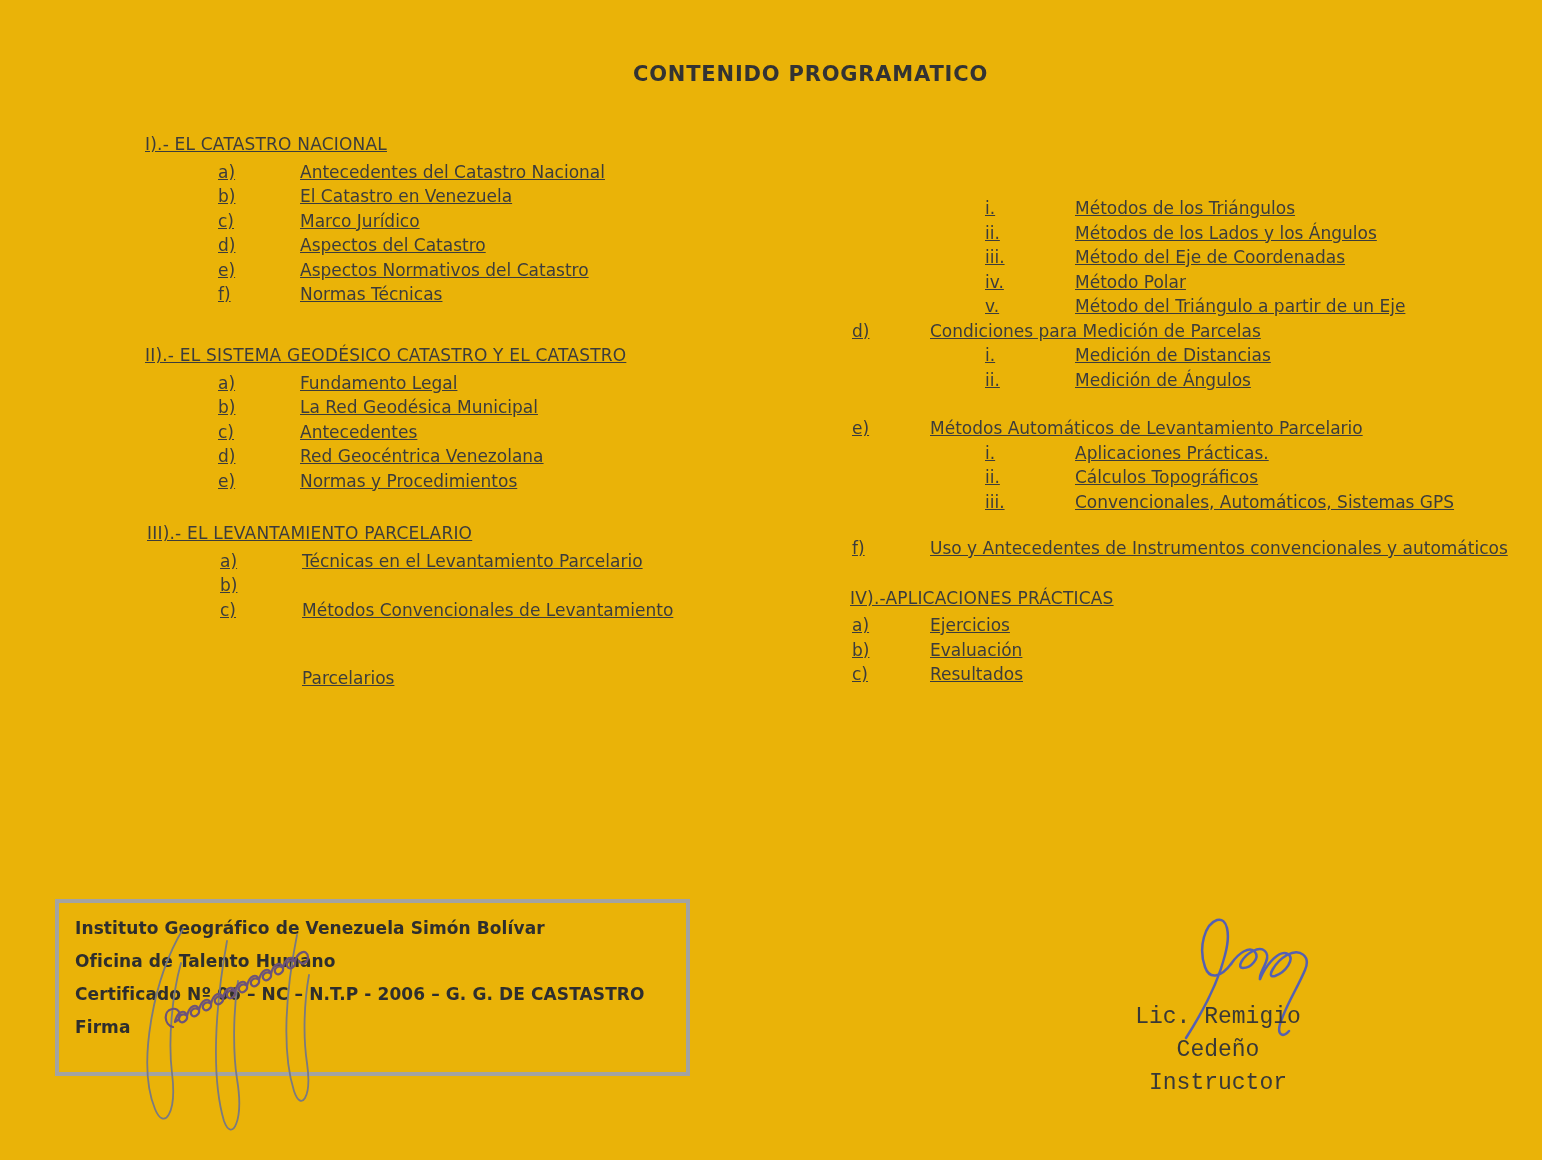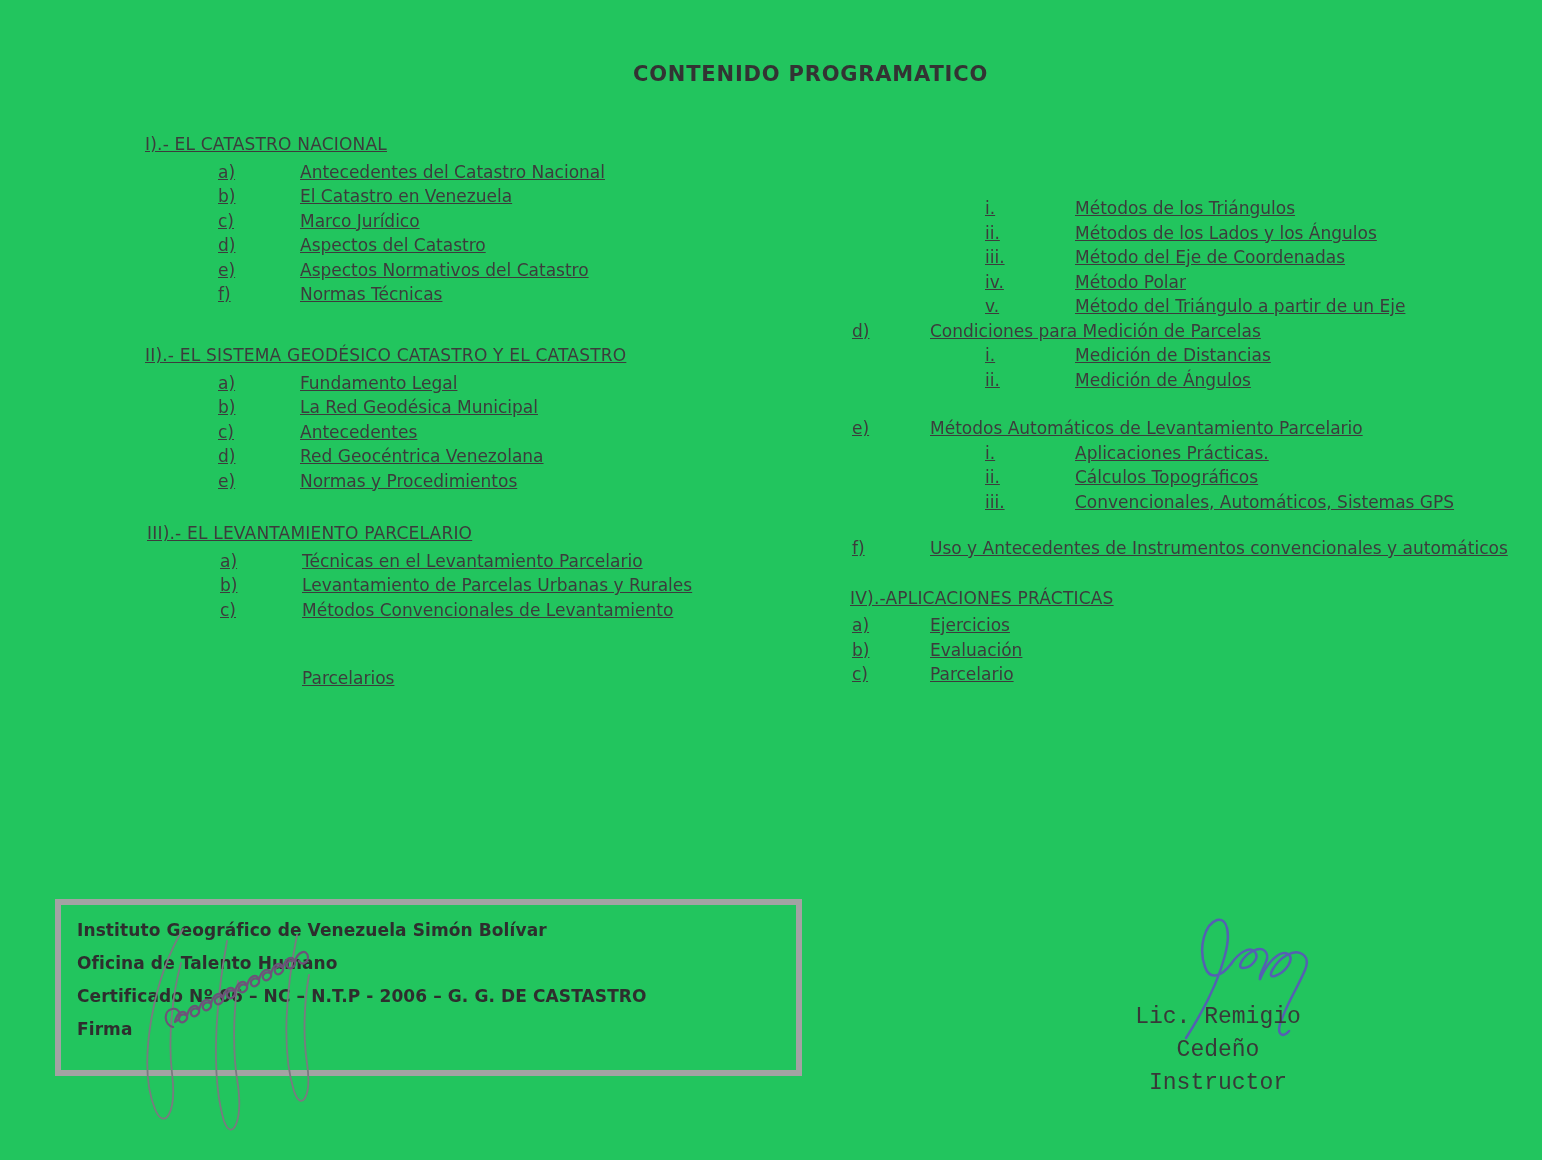--- a/index.html
+++ b/index.html
@@ -4,41 +4,41 @@
 <style>
   html,body{margin:0;padding:0;}
   body{
     width:1542px;height:1160px;
     background:#fdfdfc;
     font-family:"DejaVu Sans","Liberation Sans",sans-serif;
     color:#3c3c3c;
     position:relative;
     overflow:hidden;
   }
-  .page{position:absolute;inset:0;background:#22c55e;}
+  .page{position:absolute;inset:0;background:#eab308;}
   .doc-title{
     position:absolute;left:633px;top:62px;
     font-size:21px;font-weight:bold;letter-spacing:0.8px;color:#333;
     white-space:nowrap;
   }
   .outline{position:absolute;font-size:17px;line-height:24.5px;white-space:nowrap;text-decoration:underline;}
   .sec-heading{margin-bottom:3px;letter-spacing:0.2px;}
   .row{display:flex;}
   .lbl{width:82px;margin-left:73px;flex:none;}
   .cont{margin-left:155px;margin-top:44px;}
   
   .rlabel{width:78px;flex:none;}
   .rroman{width:90px;margin-left:133px;flex:none;}
   .gap24{height:24px;}
   .gap22{height:22px;}
   .gap25{height:25px;}
   
   .cert-box{
-    position:absolute;left:55px;top:899px;width:747px;height:177px;
-    border:6px solid #a3a3a3;background:transparent;
+    position:absolute;left:55px;top:899px;width:635px;height:177px;
+    border:4px solid #a3a3a3;background:transparent;
     box-sizing:border-box;
     padding:9px 0 0 16px;
   }
   .cert-line{
     font-size:17px;font-weight:bold;line-height:33px;color:#2e2e2e;
     white-space:nowrap;letter-spacing:0.1px;
   }
   .instructor{
     position:absolute;left:1118px;top:1001px;width:200px;
     text-align:center;font-size:23px;color:#383838;line-height:33px;font-family:Liberation Mono, monospace;
@@ -106,21 +106,20 @@
   </div>
 
   <div class="outline" style="left:147px;top:521px;">
     <div class="sec-heading">III).- EL LEVANTAMIENTO PARCELARIO</div>
     <div class="row">
       <span class="lbl">a)</span>
       <span>Técnicas en el Levantamiento Parcelario</span>
     </div>
     <div class="row">
       <span class="lbl">b)</span>
-      <span>Levantamiento de Parcelas Urbanas y Rurales</span>
     </div>
     <div class="row">
       <span class="lbl">c)</span>
       <span>Métodos Convencionales de Levantamiento</span>
     </div>
     <div class="row">
       <span class="cont">Parcelarios</span>
     </div>
   </div>
 
@@ -184,21 +183,21 @@
     <div class="row">
       <span class="rlabel">a)</span>
       <span>Ejercicios</span>
     </div>
     <div class="row">
       <span class="rlabel">b)</span>
       <span>Evaluación</span>
     </div>
     <div class="row">
       <span class="rlabel">c)</span>
-      <span>Parcelario</span>
+      <span>Resultados</span>
     </div>
   </div>
 
   <div class="cert-box">
     <div class="cert-line">Instituto Geográfico de Venezuela Simón Bolívar</div>
     <div class="cert-line">Oficina de Talento Humano</div>
     <div class="cert-line">Certificado Nº 06 – NC – N.T.P - 2006 – G. G. DE CASTASTRO</div>
     <div class="cert-line">Firma</div>
   </div>
 

